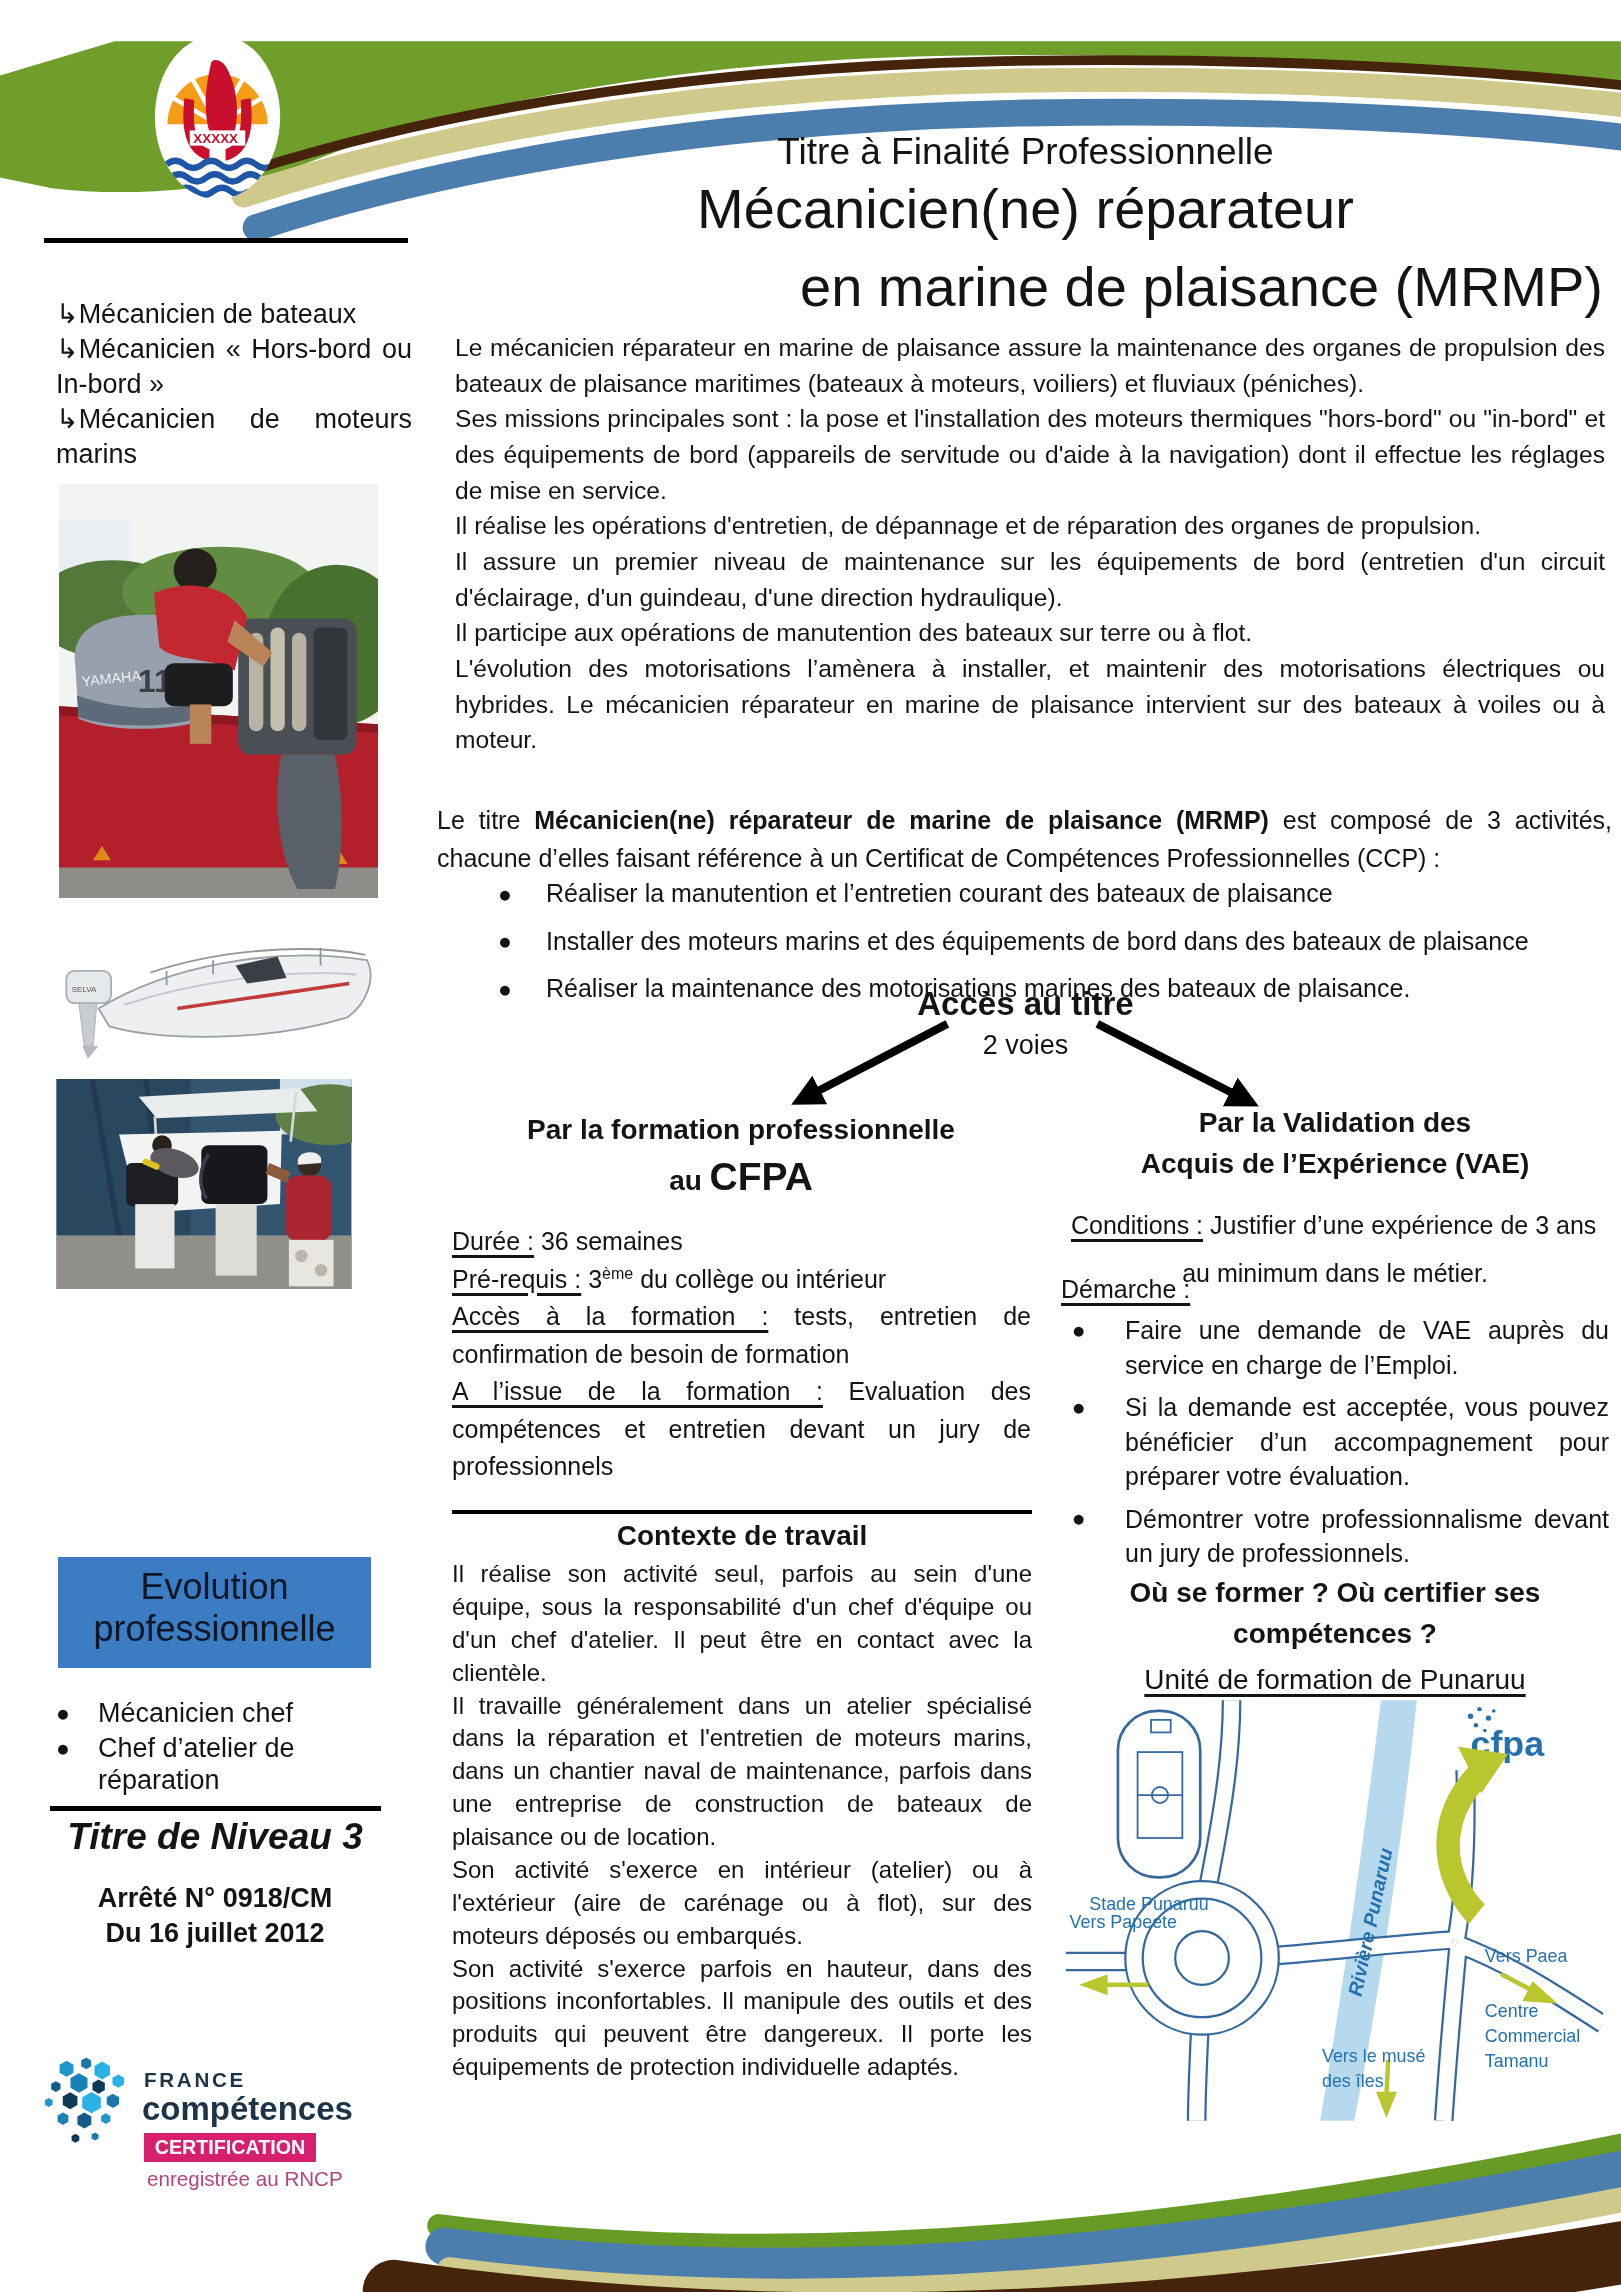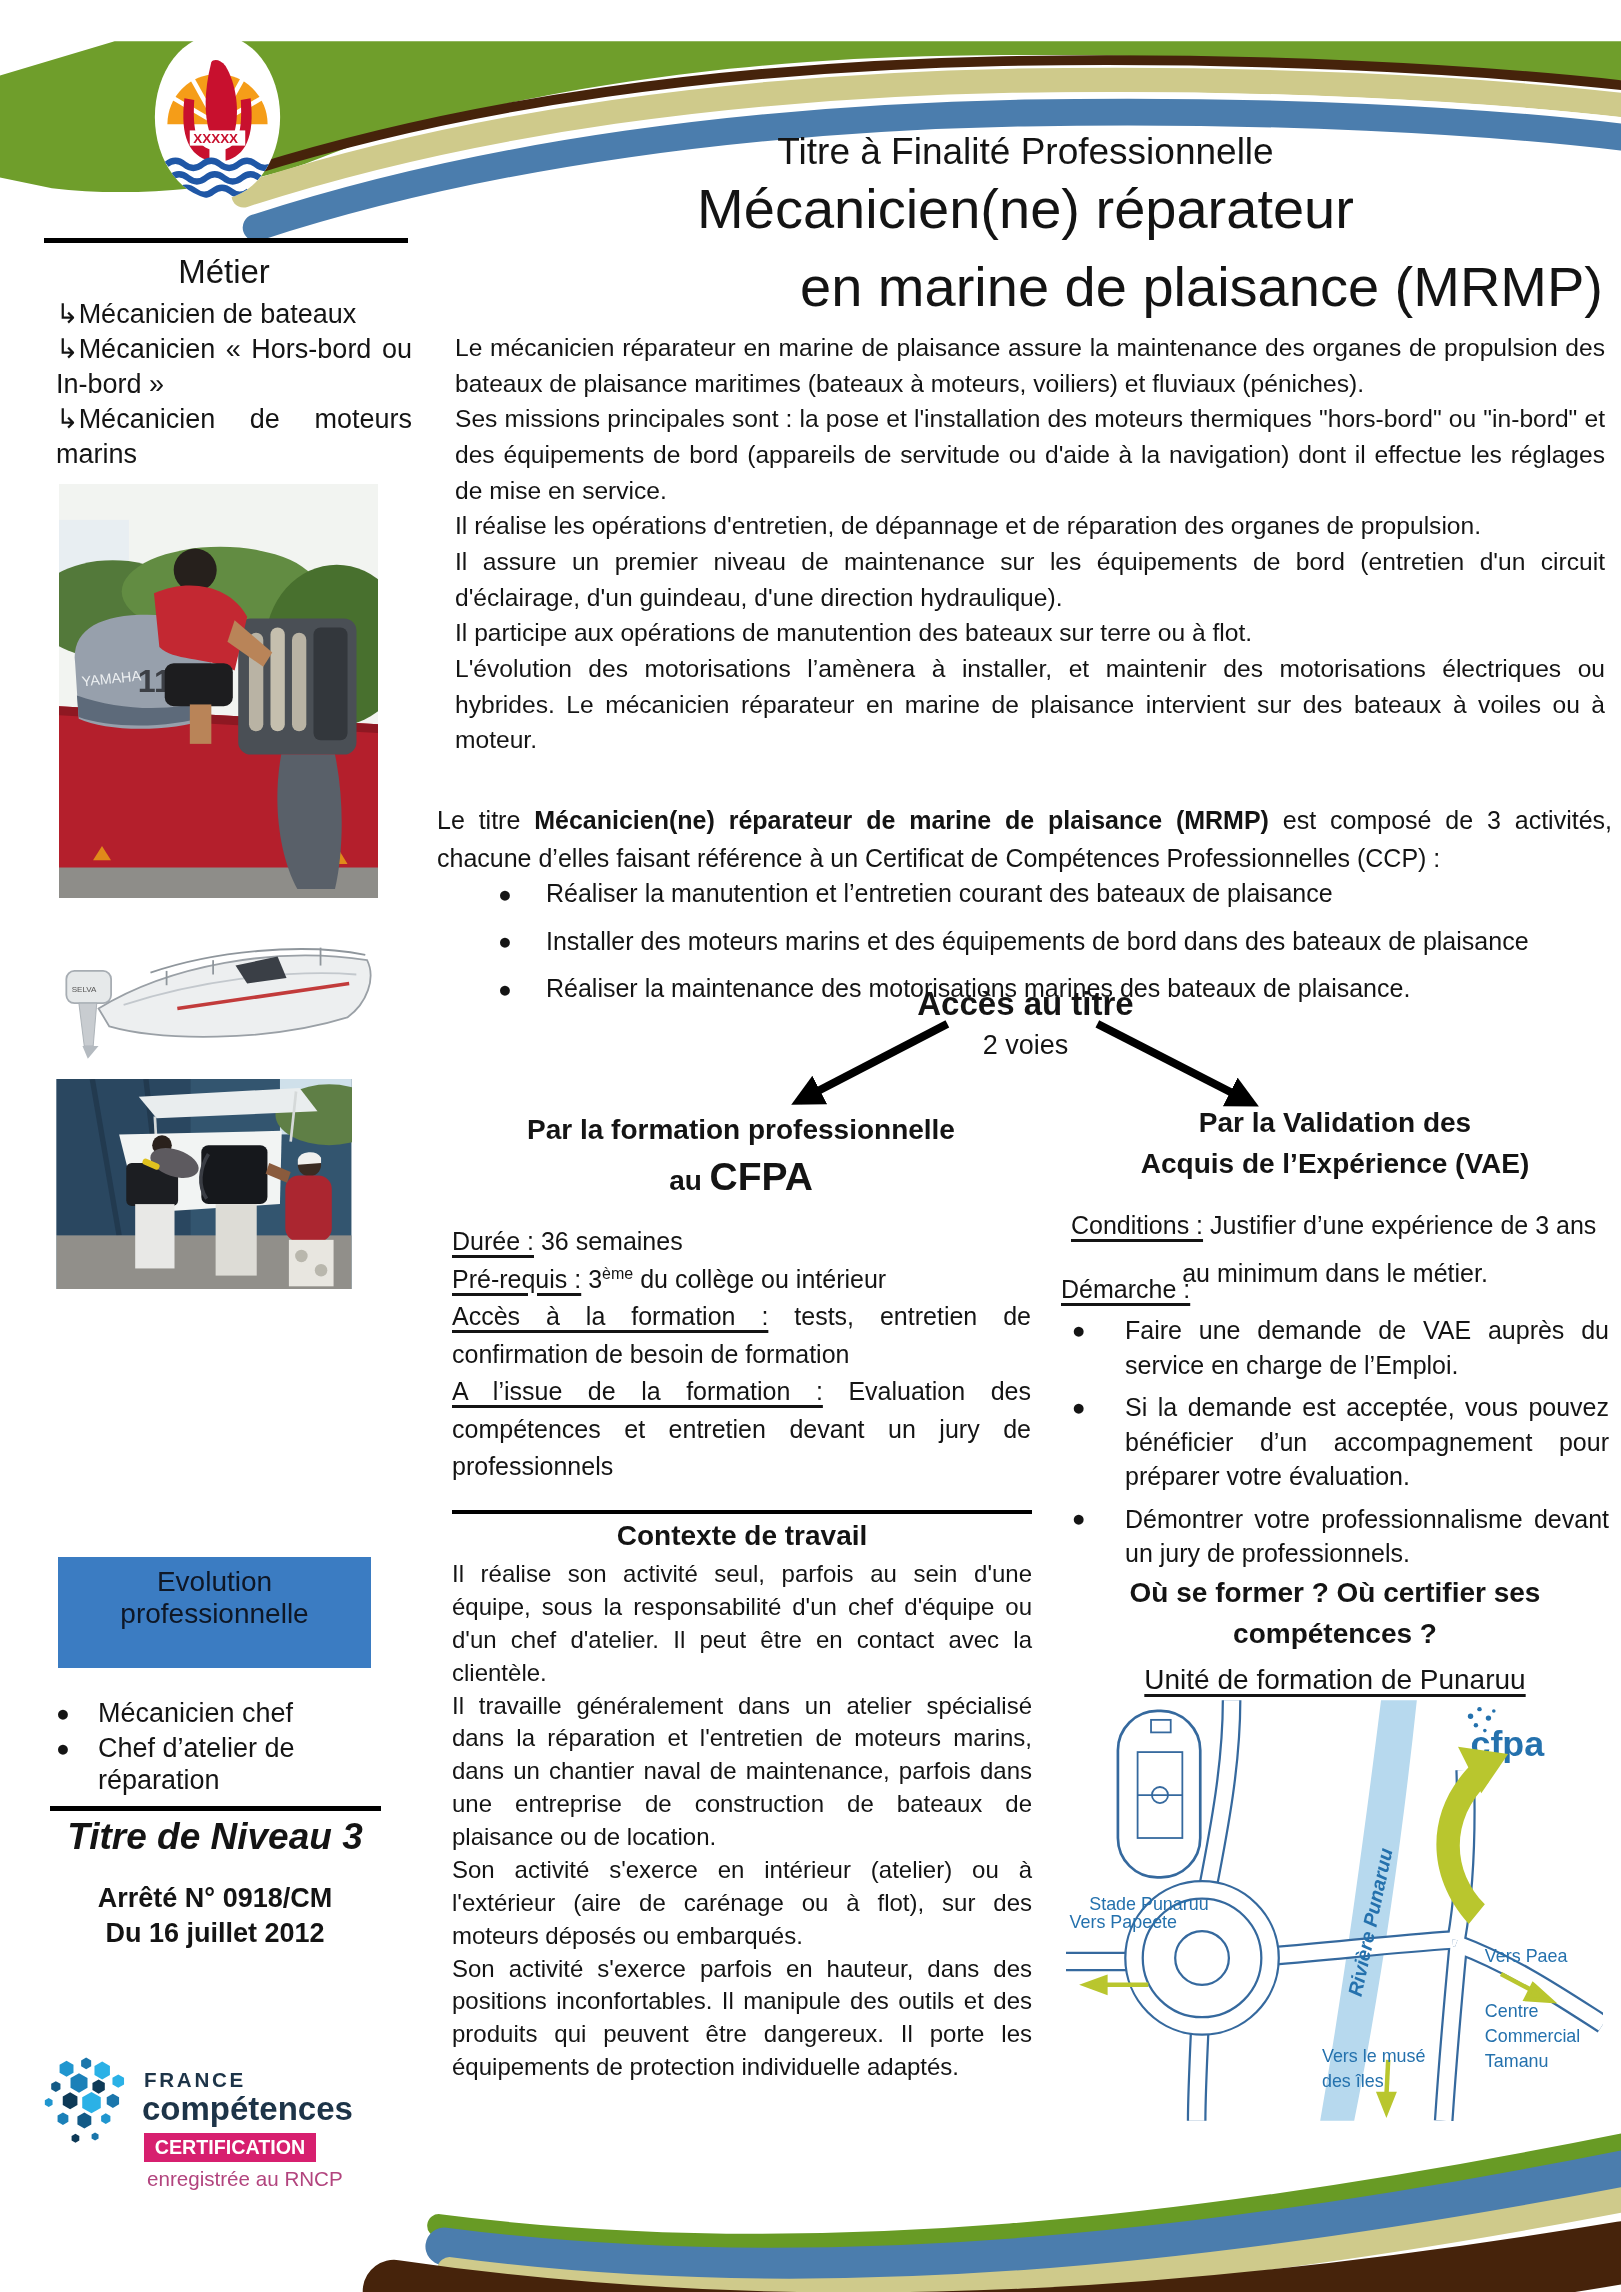--- a/index.html
+++ b/index.html
@@ -68,21 +68,20 @@
         <path d="M28,178 Q38,170 48,178 T68,178 T88,178 T108,178"></path>
       </g>
     </g>
   </svg>
 
   <div class="abs c" style="left:448px;top:131px;width:1155px;font-size:37px;">Titre à Finalité Professionnelle</div>
   <div class="abs c" style="left:448px;top:176px;width:1155px;font-size:56px;">Mécanicien(ne) réparateur</div>
   <div class="abs c" style="left:448px;top:254px;width:1155px;font-size:56px;text-align:right;">en marine de plaisance (MRMP)</div>
 
   <div class="abs rule" style="left:44px;top:238px;width:364px;height:5.4px;"></div>
-  <div class="abs c" style="left:27px;top:253px;width:394px;font-size:33px;">Métier</div>
 
   <div class="abs" style="left:56px;top:297px;width:356px;font-size:27px;line-height:1.3;">
     <div class="metier-item j"><span>↳</span><span>Mécanicien de bateaux</span></div>
     <div class="metier-item j"><span>↳</span><span>Mécanicien « Hors-bord ou In-bord »</span></div>
     <div class="metier-item j"><span>↳</span><span>Mécanicien de moteurs marins</span></div>
   </div>
 
   <svg class="abs" style="left:59px;top:484px" width="319" height="414" viewBox="0 0 356 462">
     <rect width="356" height="462" fill="#f2f4f1"></rect>
     <rect x="0" y="40" width="78" height="70" fill="#e8eef2"></rect>
@@ -317,21 +316,21 @@
       <text x="468" y="292">Vers Paea</text>
       <text x="468" y="354">Centre</text>
       <text x="468" y="382">Commercial</text>
       <text x="468" y="410">Tamanu</text>
       <text x="286" y="404">Vers le musé</text>
       <text x="286" y="432">des îles</text>
       <text font-size="22" font-weight="bold" font-style="italic" transform="translate(330,332) rotate(-78)">Rivière Punaruu</text>
     </g>
   </svg>
 
-  <div class="abs evo-box c" style="left:58px;top:1557px;width:313px;height:111px;font-size:28px;">
+  <div class="abs evo-box c" style="left:58px;top:1557px;width:313px;height:111px;font-size:36px;">
     <div style="margin-top:9px;">Evolution</div>
     <div>professionnelle</div>
   </div>
 
   <div class="abs" style="left:56px;top:1698px;width:340px;font-size:27px;line-height:1.18;">
     <div class="li" style="padding-left:42px;margin-bottom:3.6px;"><span class="dot">●</span><span>Mécanicien chef</span></div>
     <div class="li" style="padding-left:42px;width:260px;"><span class="dot">●</span><span>Chef d’atelier de réparation</span></div>
   </div>
 
   <div class="abs rule" style="left:50px;top:1806px;width:331px;height:4.5px;"></div>

